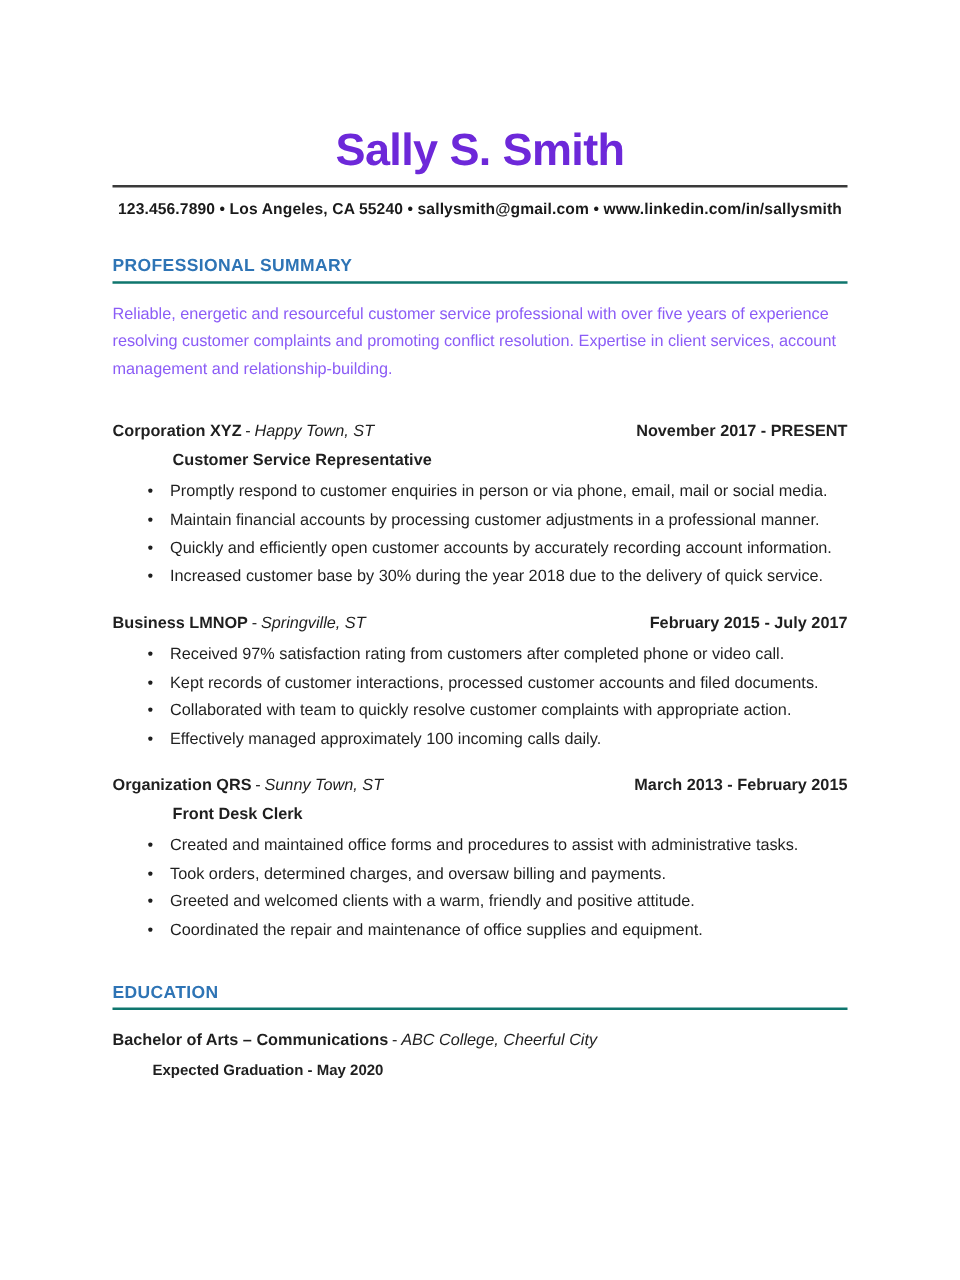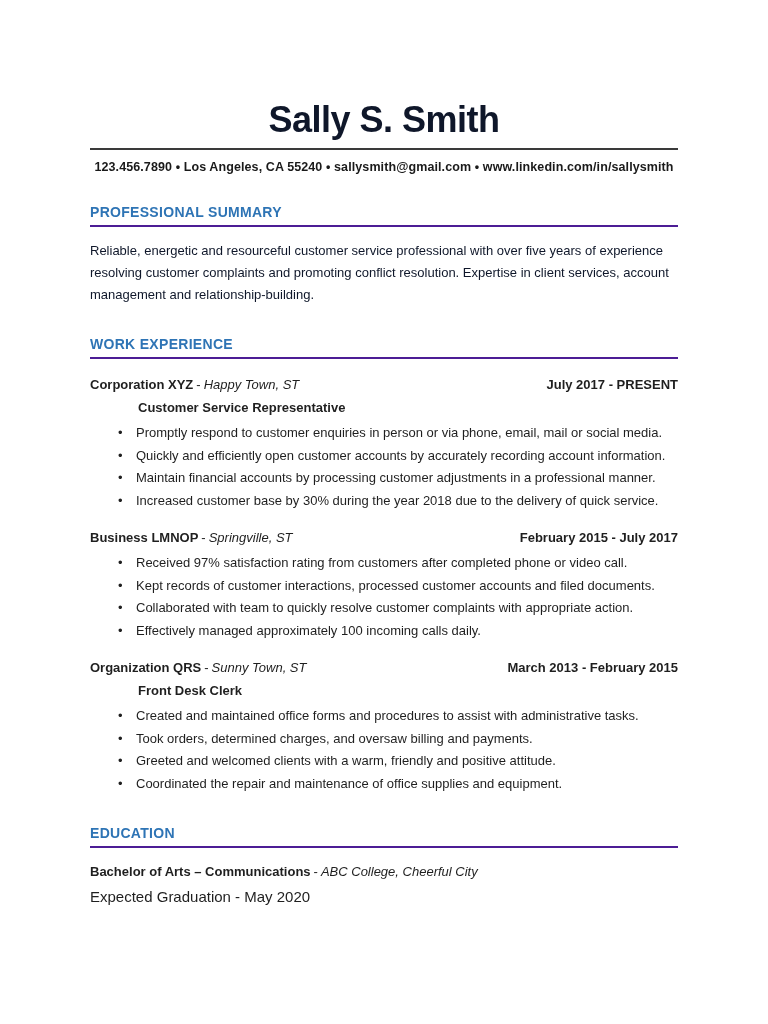--- a/index.html
+++ b/index.html
@@ -15,21 +15,21 @@
     width: 768px;
     height: 1024px;
     padding: 98px 90px 0 90px;
   }
 
   
   .resume-name {
     text-align: center;
     font-size: 36px;
     font-weight: 700;
-    color: #0f172a;
+    color: #6d28d9;
     letter-spacing: -0.5px;
     line-height: 1.2;
   }
   .name-rule {
     border: none;
     border-top: 2px solid #3a3a3a;
     margin-top: 7px;
   }
   .contact-line {
     text-align: center;
@@ -41,27 +41,27 @@
   }
 
   
   .section { margin-top: 30px; }
   .section-title {
     font-size: 14px;
     font-weight: 700;
     color: #2E74B5;
     letter-spacing: 0.3px;
     padding-bottom: 5px;
-    border-bottom: 2px solid #4c1d95;
+    border-bottom: 2px solid #0f766e;
   }
   .summary-text {
     margin-top: 13px;
     font-size: 13px;
     line-height: 22px;
-    color: #0f172a;
+    color: #8b5cf6;
   }
 
   
   .job { margin-top: 17px; }
   .job-header {
     display: flex;
     justify-content: space-between;
     align-items: baseline;
     font-size: 13px;
     line-height: 17px;
@@ -97,56 +97,56 @@
   
   .edu-degree-line {
     margin-top: 15px;
     font-size: 13px;
     line-height: 17px;
   }
   .degree { font-weight: 700; text-align: right; }
   .school { font-style: italic; }
   .edu-graduation {
     margin-top: 8px;
-    font-size: 15px;
-    font-weight: 400;
+    font-size: 12px;
+    font-weight: 700;
     line-height: 17px;
+    margin-left: 32px;
   }
 </style>
 </head>
 <body>
 
 <div class="page">
 
   <div>
     <div class="resume-name">Sally S. Smith</div>
     <hr class="name-rule">
     <div class="contact-line">123.456.7890 • Los Angeles, CA 55240 • sallysmith@gmail.com • www.linkedin.com/in/sallysmith</div>
   </div>
 
   <div class="section">
     <div class="section-title">PROFESSIONAL SUMMARY</div>
     <p class="summary-text">Reliable, energetic and resourceful customer service professional with over five years of experience resolving customer complaints and promoting conflict resolution. Expertise in client services, account management and relationship-building.</p>
   </div>
 
   <div class="section">
-    <div class="section-title">WORK EXPERIENCE</div>
 
     <div class="job">
       <div class="job-header">
         <div>
           <span class="company">Corporation XYZ</span><span class="sep">-</span><span class="location">Happy Town, ST</span>
         </div>
-        <span class="dates">July 2017 - PRESENT</span>
+        <span class="dates">November 2017 - PRESENT</span>
       </div>
       <div class="role-title">Customer Service Representative</div>
       <ul class="bullets">
         <li>Promptly respond to customer enquiries in person or via phone, email, mail or social media.</li>
+        <li>Maintain financial accounts by processing customer adjustments in a professional manner.</li>
         <li>Quickly and efficiently open customer accounts by accurately recording account information.</li>
-        <li>Maintain financial accounts by processing customer adjustments in a professional manner.</li>
         <li>Increased customer base by 30% during the year 2018 due to the delivery of quick service.</li>
       </ul>
     </div>
 
     <div class="job">
       <div class="job-header">
         <div>
           <span class="company">Business LMNOP</span><span class="sep">-</span><span class="location">Springville, ST</span>
         </div>
         <span class="dates">February 2015 - July 2017</span>

